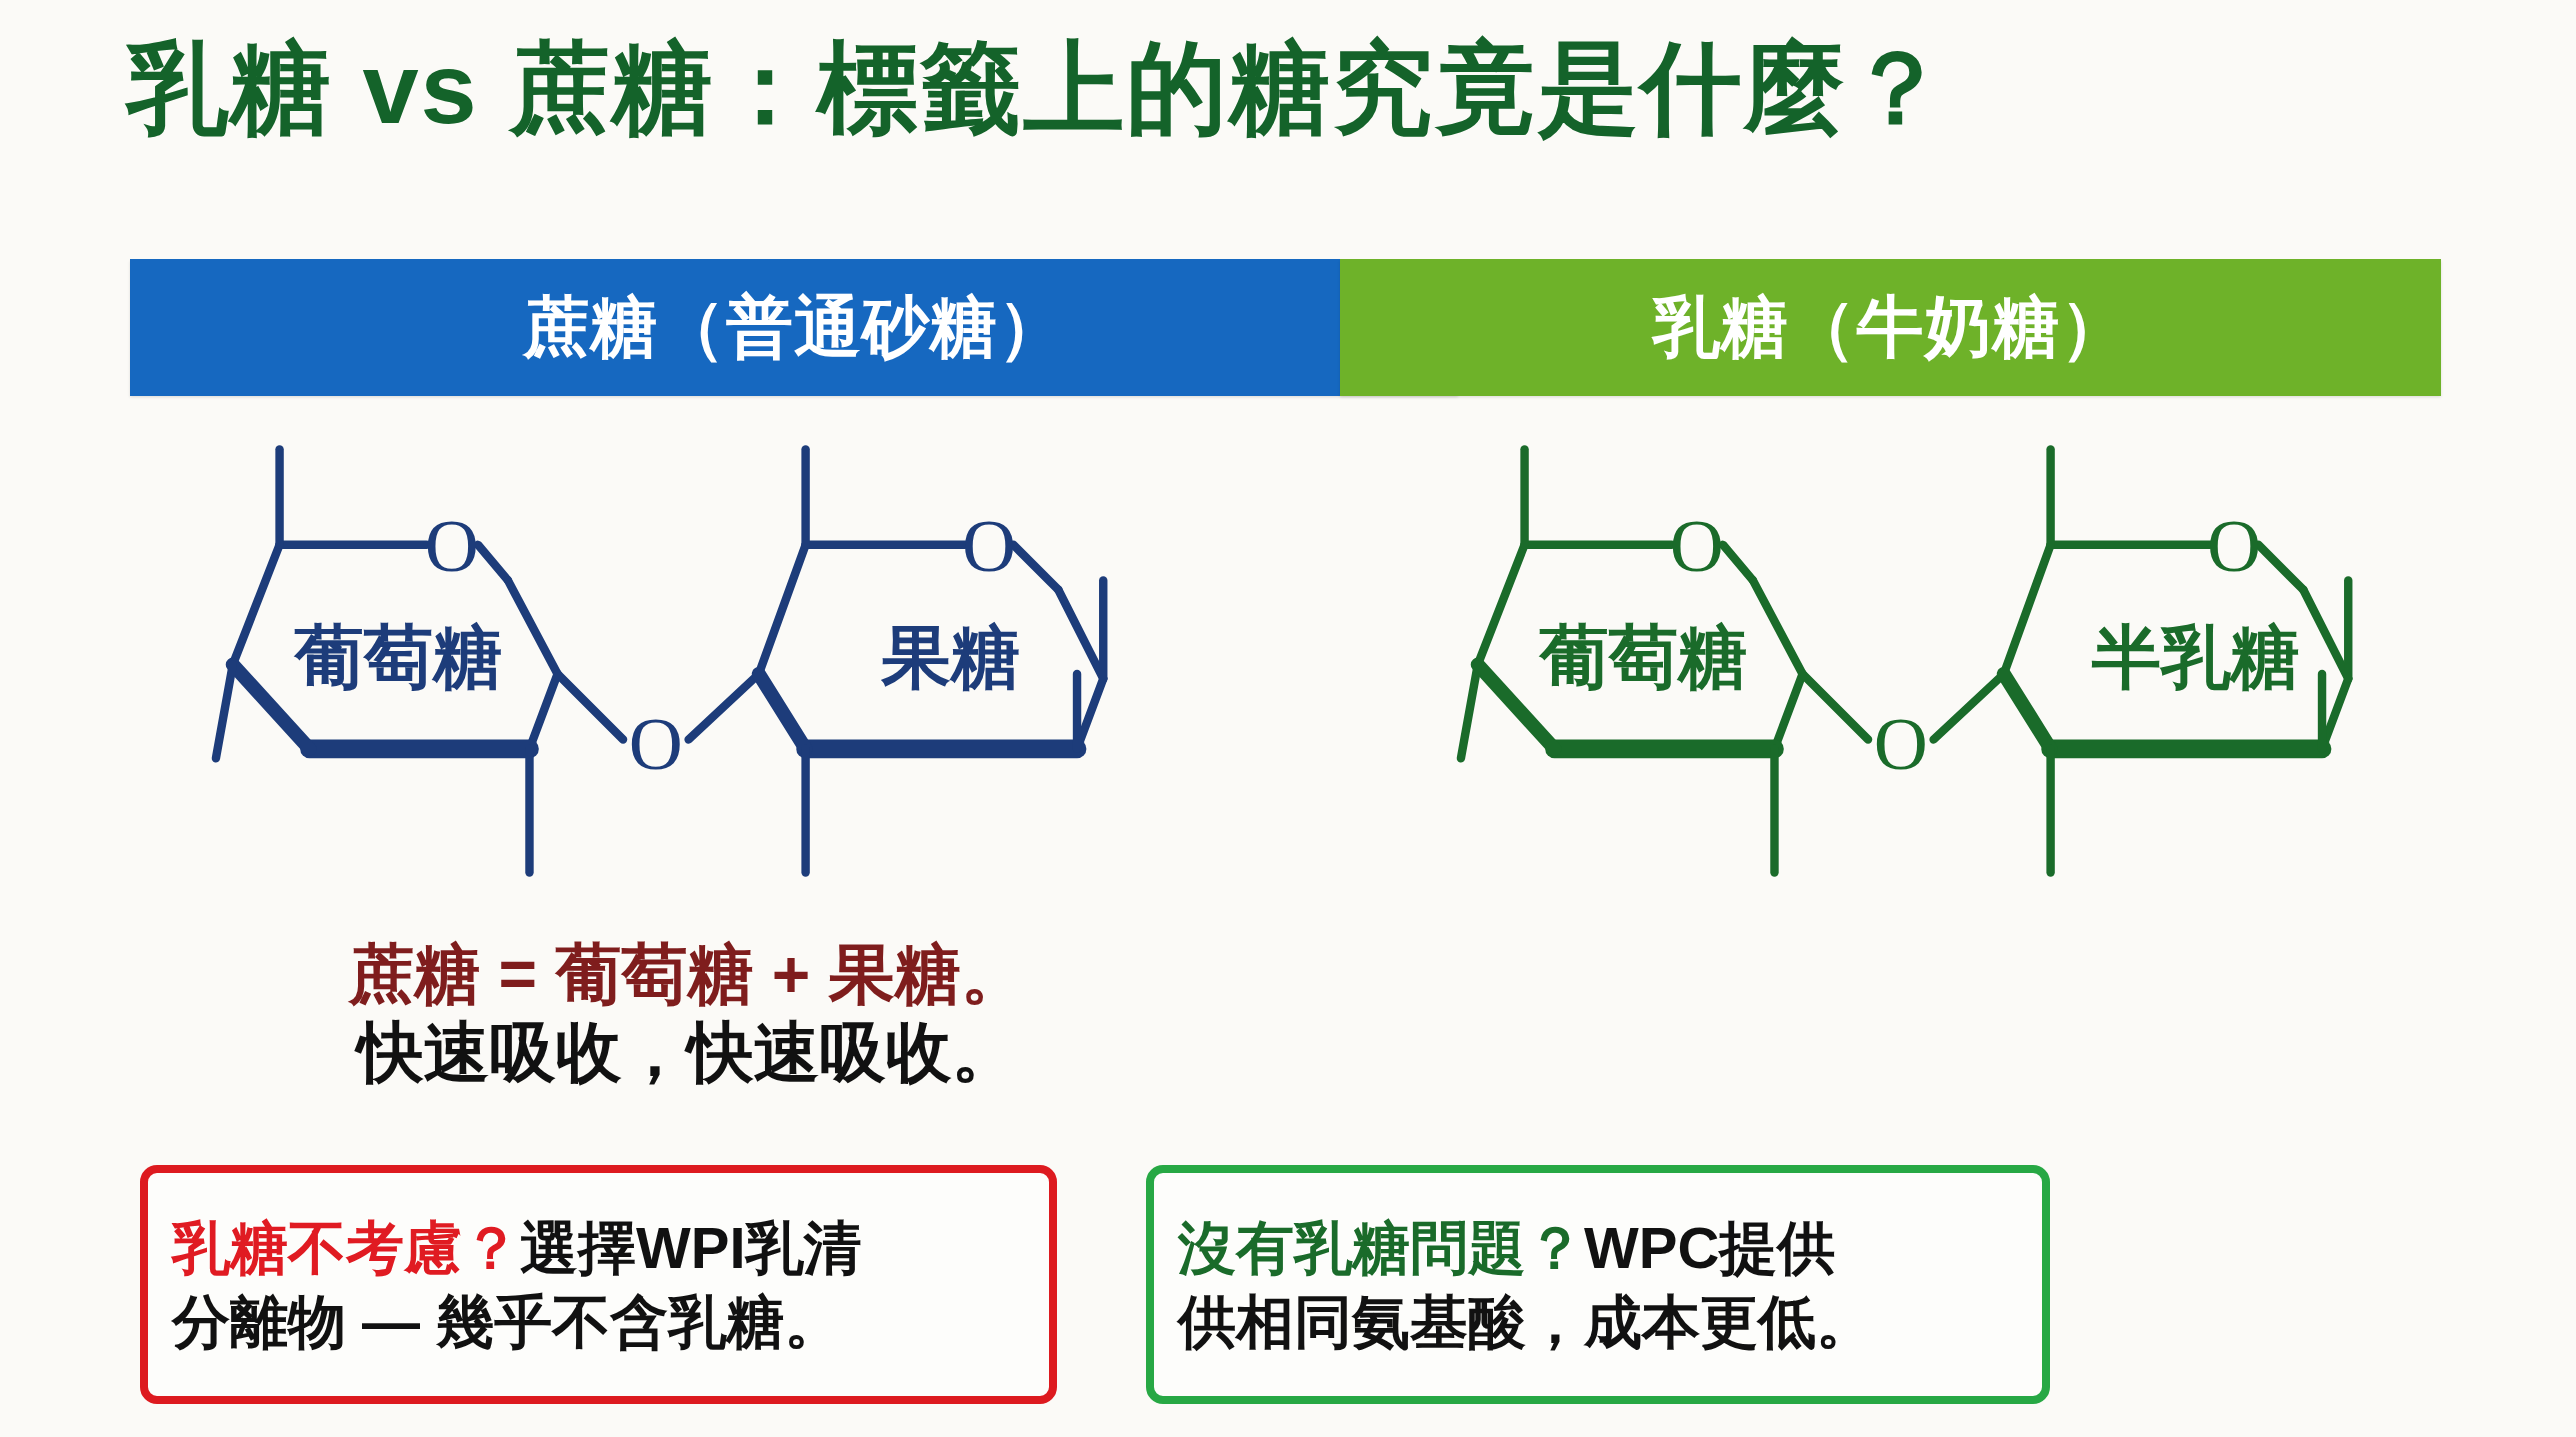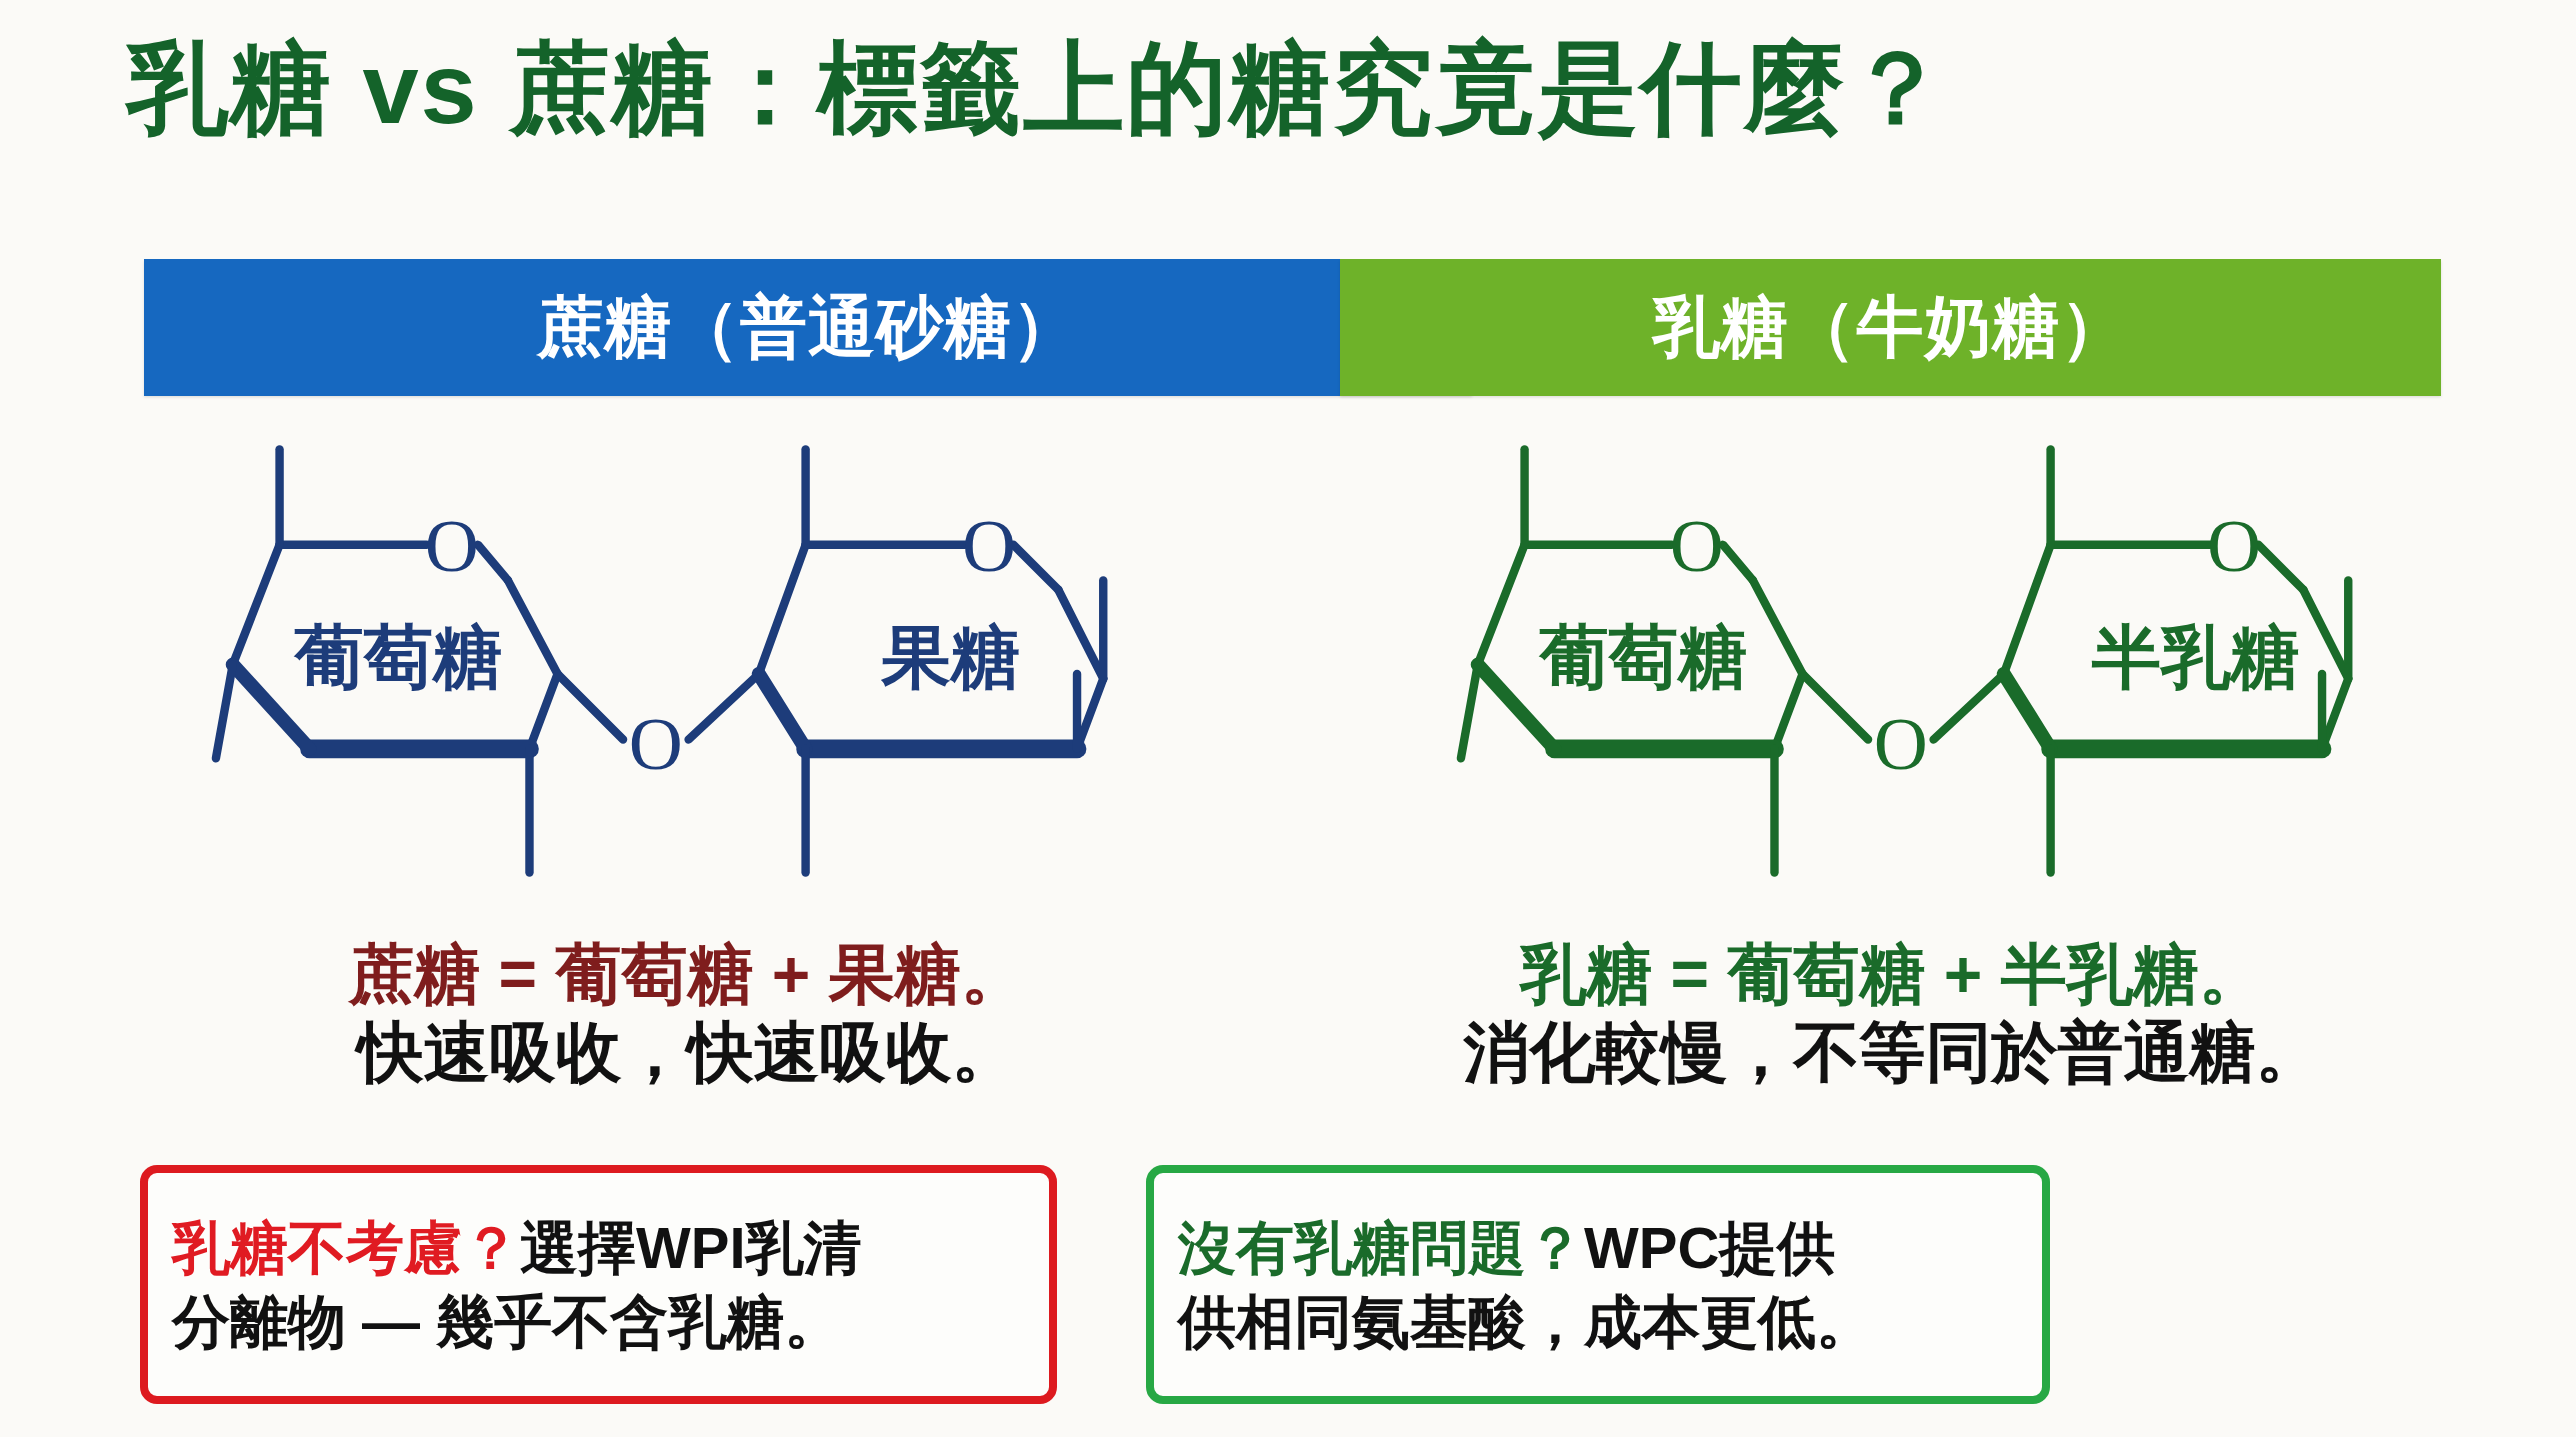--- a/index.html
+++ b/index.html
@@ -42,21 +42,21 @@
     align-items: center;
     justify-content: center;
     color: #ffffff;
     font-size: 67px;
     font-weight: bold;
     letter-spacing: 0.9px;
     white-space: nowrap;
     box-shadow: 0 1.9px 2.8px rgba(0,0,0,0.12);
   }
   #header-left {
-    left: 144px;
+    left: 130px;
     width: 1328px;
     background: #1668c0;
   }
   #header-right {
     left: 1340px;
     width: 1101px;
     background: #6eb229;
   }
 
   
@@ -242,24 +242,20 @@
         <text class="ring-label" x="805" y="258" fill="#1a6b2a" text-anchor="middle" stroke="none">半乳糖</text>
       </g>
     </svg>
   </div>
 
   <div id="summary-left" class="summary">
     <div class="line1">蔗糖 = 葡萄糖 + 果糖。</div>
     <div class="line2">快速吸收，快速吸收。</div>
   </div>
 
-  <div id="summary-right" class="summary">
-    <div class="line1">乳糖 = 葡萄糖 + 半乳糖。</div>
-    <div class="line2">消化較慢，不等同於普通糖。</div>
-  </div>
 
   <div id="callout-left" class="callout">
     <div class="cl-line">
       <span class="hl-red">乳糖不考慮？</span><span>選擇WPI乳清</span>
     </div>
     <div class="cl-line">分離物 — 幾乎不含乳糖。</div>
   </div>
 
   <div id="callout-right" class="callout">
     <div class="cl-line">

